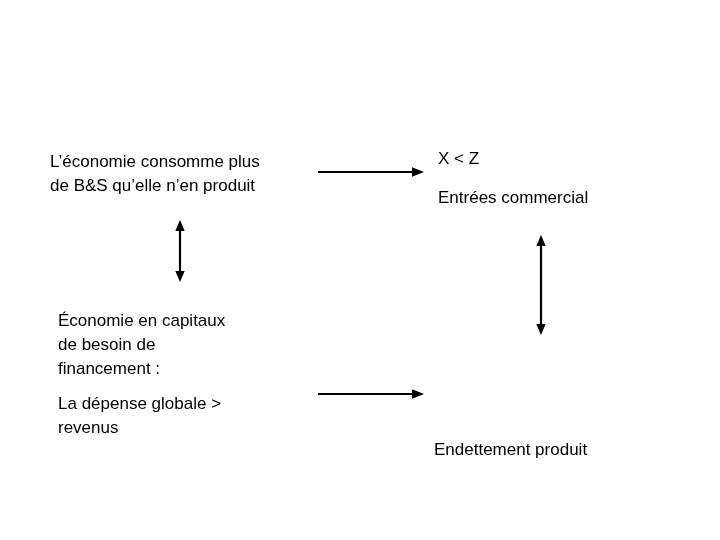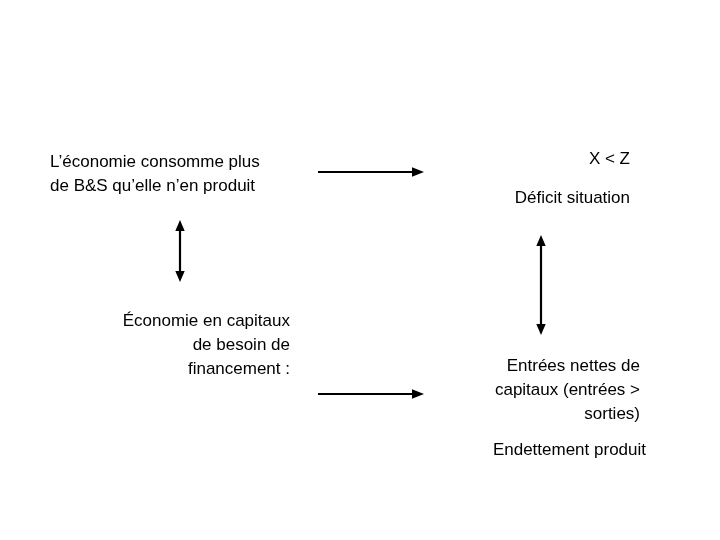--- a/index.html
+++ b/index.html
@@ -21,21 +21,21 @@
     background: #ffffff;
   }
   .txt {
     position: absolute;
     font-family: "Liberation Sans", sans-serif;
     font-size: 17px;
     line-height: 24px;
     color: #000000;
     white-space: pre-line;
   }
-  .center { text-align: right; }
+  .center { text-align: left; }
   .left { text-align: left; }
 
   
   #block-consumption {
     left: 50px;
     top: 150px;
     width: 262px;
   }
   #block-trade-deficit-eq {
     left: 438px;
@@ -102,30 +102,29 @@
 </head>
 <body>
 
 <div id="canvas">
 
   <div class="txt left" id="block-consumption">L’économie consomme plus
 de B&amp;S qu’elle n’en produit</div>
 
   <div class="txt center" id="block-trade-deficit-eq">X &lt; Z</div>
 
-  <div class="txt center" id="block-trade-deficit-label">Déficit situation</div>
+  <div class="txt center" id="block-trade-deficit-label">Entrées commercial</div>
 
   <div class="txt center" id="block-financing-need">Économie en capitaux
 de besoin de
 financement :</div>
 
+  <div class="txt center" id="block-spending">La dépense globale &gt;
+revenus</div>
 
-  <div class="txt center" id="block-capital-inflows">Entrées nettes de
-capitaux (entrées &gt;
-sorties)</div>
 
   <div class="txt center" id="block-external-debt">Endettement produit</div>
 
   <svg class="arrow-svg" id="arrow-top-horizontal" width="114" height="20" viewBox="0 0 114 20">
     <line class="stroke" x1="4" y1="10" x2="101" y2="10"></line>
     <polygon class="head" points="110,10 98,5.2 98,14.8"></polygon>
   </svg>
 
   <svg class="arrow-svg" id="arrow-bottom-horizontal" width="114" height="20" viewBox="0 0 114 20">
     <line class="stroke" x1="4" y1="10" x2="101" y2="10"></line>

